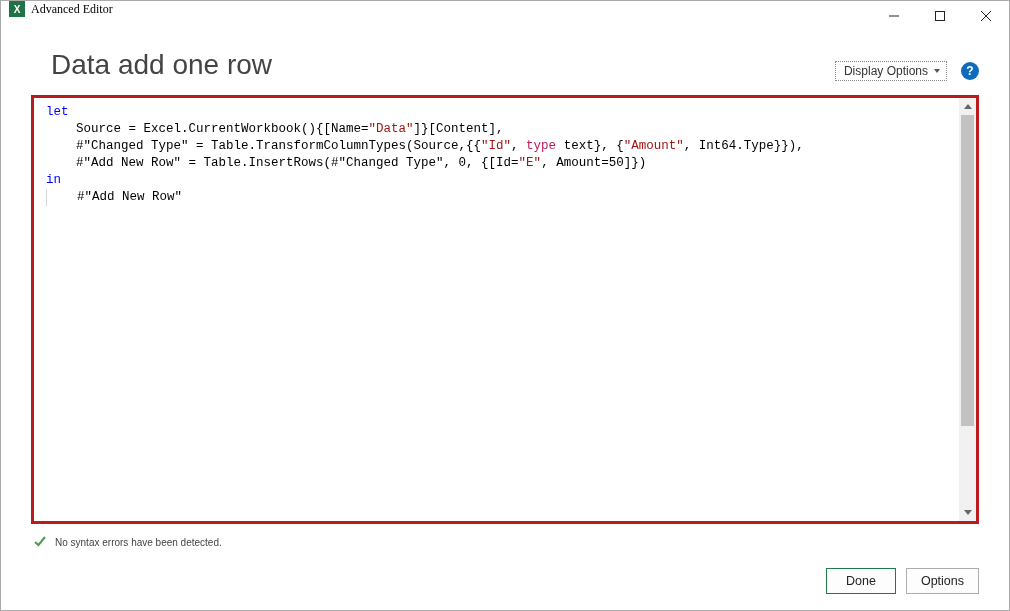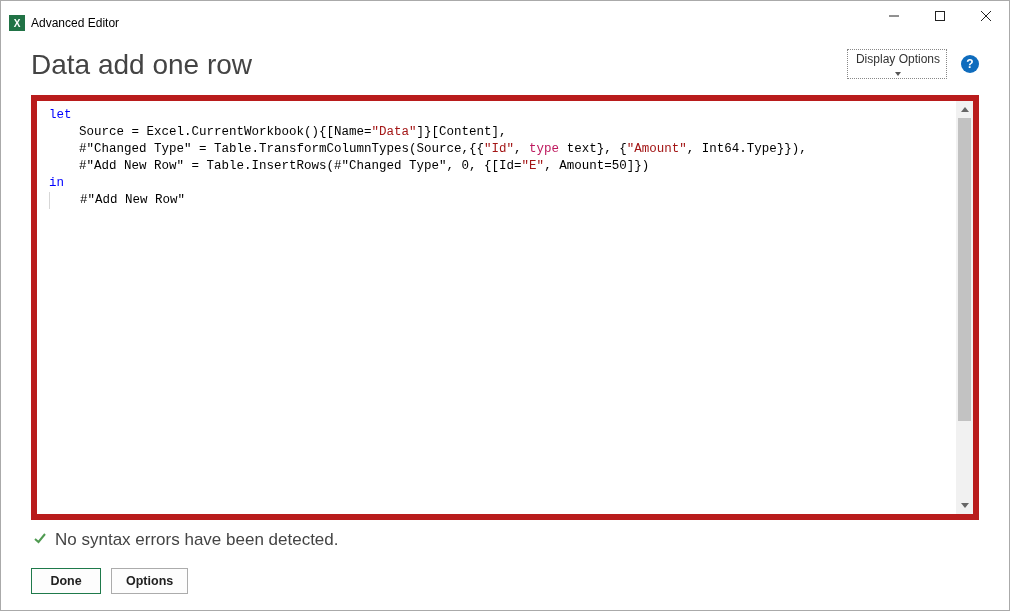--- a/index.html
+++ b/index.html
@@ -1,52 +1,52 @@
 <!DOCTYPE html>
 <html><head>
 <meta charset="utf-8">
 <style>
   * { box-sizing: border-box; margin:0; padding:0; }
   html,body { width:1010px; height:611px; font-family:"Segoe UI", Arial, sans-serif; background:#fff; overflow:hidden; }
   .window { width:1010px; height:611px; border:1px solid #aaa; display:flex; flex-direction:column; background:#fff; }
   
-  .titlebar { height:30px; display:flex; align-items:flex-end; background:#fff; }
+  .titlebar { height:30px; display:flex; align-items:flex-start; background:#fff;font-family:Liberation Serif, serif; }
   .titlebar-left { display:flex; align-items:center; padding-left:8px; gap:6px; flex:1; }
   .app-icon { width:16px; height:16px; background:#217346; position:relative; display:flex; align-items:center; justify-content:center; }
   .app-icon::before { content:"X"; color:#fff; font-size:10px; font-weight:bold; font-family:Arial; }
   .titlebar-title { font-size:12px; color:#000; }
   .win-controls { display:flex; height:100%; }
   .win-btn { width:46px; height:30px; display:flex; align-items:center; justify-content:center; cursor:default; }
   .win-btn svg { width:10px; height:10px; stroke:#222; stroke-width:1; fill:none; }
   
   .content { flex:1; padding:18px 30px 12px 30px; display:flex; flex-direction:column; }
-  .header-row { display:flex; align-items:flex-start; justify-content:space-between; margin-bottom:14px; }
+  .header-row { display:flex; align-items:flex-end; justify-content:space-between; margin-bottom:14px;margin-left:20px; }
   .page-title { font-size:28px; font-weight:300; color:#444; font-family:"Segoe UI Light","Segoe UI",Arial,sans-serif; }
   .header-right { display:flex; align-items:center; gap:14px; }
-  .display-options { border:1px dotted #888; padding:2px 6px 2px 8px; font-size:12px; color:#333; display:flex; align-items:center; gap:6px; cursor:default;flex-direction:column; }
+  .display-options { border:1px dotted #888; padding:2px 6px 2px 8px; font-size:12px; color:#333; display:flex; align-items:center; gap:6px; cursor:default; }
   .display-options .chev { width:0; height:0; border-left:3px solid transparent; border-right:3px solid transparent; border-top:4px solid #555; }
   .help-icon { width:18px; height:18px; border-radius:50%; background:#0f6cbd; color:#fff; font-size:12px; font-weight:bold; display:flex; align-items:center; justify-content:center; cursor:default; }
   
-  .editor-wrap { flex:1; display:flex; border:6px solid #b91c1c; min-height:0; background:#fff; position:relative;justify-content:space-between; }
+  .editor-wrap { flex:1; display:flex; border:3px solid #b91c1c; min-height:0; background:#fff; position:relative;justify-content:space-between; }
   .editor { flex:1; padding:6px 4px 6px 12px; font-family:Consolas,"Courier New",monospace; font-size:12.5px; line-height:17px; color:#000; white-space:pre; overflow:hidden; }
   .kw { color:#0000ff; }
   .str { color:#a31515; }
   .num { color:#000; }
   .typekw { color:#be185d; }
   .scrollbar { width:17px; background:#f1f1f1; display:flex; flex-direction:column; }
   .sb-btn { height:17px; display:flex; align-items:center; justify-content:center; }
   .sb-btn .tri-up { width:0; height:0; border-left:4px solid transparent; border-right:4px solid transparent; border-bottom:5px solid #666; }
   .sb-btn .tri-down { width:0; height:0; border-left:4px solid transparent; border-right:4px solid transparent; border-top:5px solid #666; }
   .sb-track { flex:1; background:#f1f1f1; position:relative; }
   .sb-thumb { position:absolute; left:2px; right:2px; top:0; height:80%; background:#c2c2c2; }
   
-  .status-row { display:flex; align-items:center; gap:8px; padding:10px 2px 0 2px; font-size:17px; color:#444; }
+  .status-row { display:flex; align-items:center; gap:8px; padding:10px 2px 0 2px; font-size:10px; color:#444; }
   .check-icon svg { width:14px; height:14px; stroke:#4f9a51; stroke-width:2; fill:none; }
   
-  .footer { display:flex; justify-content:flex-start; gap:10px; padding:0 14px 16px 30px; margin-top:6px;font-weight:bold; }
+  .footer { display:flex; justify-content:flex-end; gap:10px; padding:0 30px 16px 30px; margin-top:6px; }
   .btn { min-width:70px; height:26px; padding:0 14px; font-size:12.5px; border:1px solid #acacac; background:#fdfdfd; color:#222; display:flex; align-items:center; justify-content:center; cursor:default; }
   .btn.primary { border:1.5px solid #1f7a4b; }
   .indent-bar { display:inline-block; border-left:1px solid #d7d7d7; width:0; height:17px; vertical-align:top; margin-right:0; }
   .code-line { display:block; height:17px; }
 </style>
 </head>
 <body>
 
 <div class="window">
 

